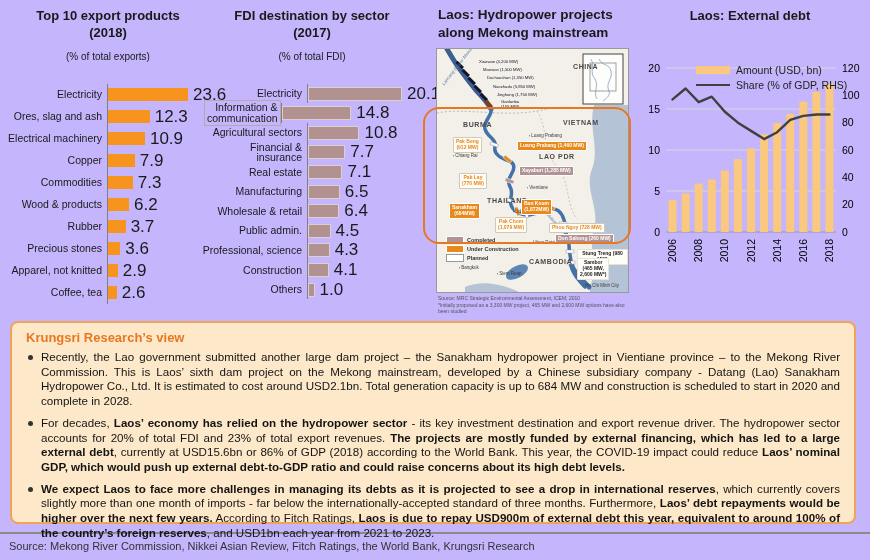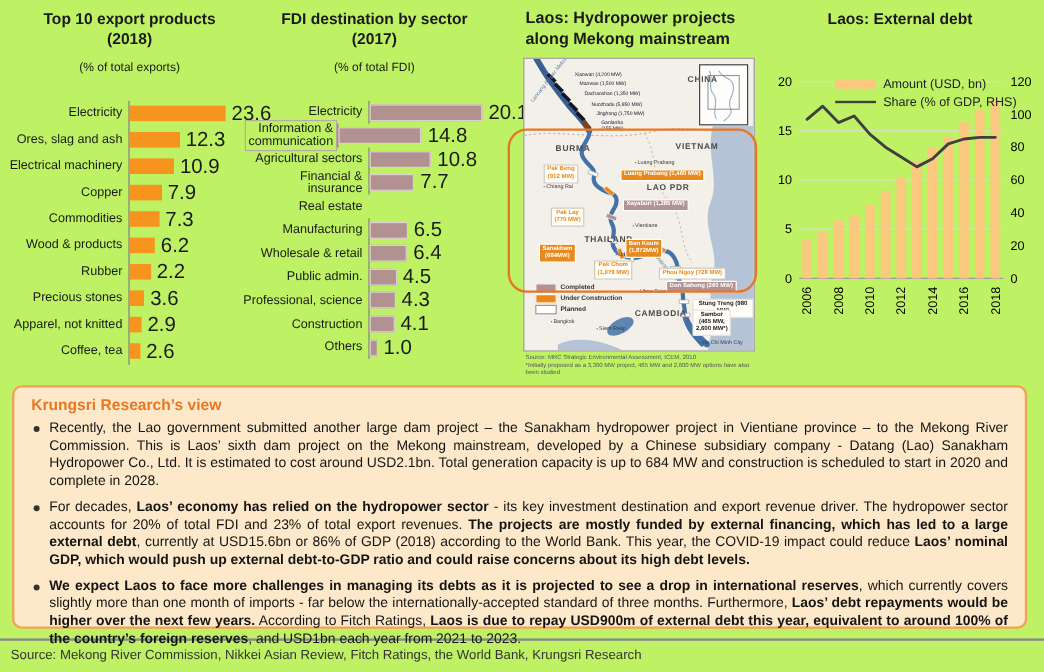--- a/index.html
+++ b/index.html
@@ -1,17 +1,17 @@
 <!DOCTYPE html>
 <html><head>
 <meta charset="utf-8">
 <style>
   html,body{margin:0;padding:0;background:#fff;}
   body{font-family:"Liberation Sans","DejaVu Sans",sans-serif;color:#1a1a1a;}
-  .page{position:relative;width:870px;height:560px;background:#bef264;overflow:hidden;}
+  .page{position:relative;width:870px;height:560px;background:#c4b5fd;overflow:hidden;}
 
   .col{position:absolute;top:0;}
   .col-export{left:2px;width:212px;}
   .col-fdi{left:202px;width:220px;}
   .col-map{left:436px;width:196px;top:2px;}
   .col-debt{left:632px;width:236px;}
 
   .chart-title{font-size:13px;font-weight:bold;text-align:center;white-space:pre-line;line-height:1.3;margin:8px 0 0 0;}
   .chart-sub{font-size:10px;text-align:center;margin-top:9px;}
   .map-title{text-align:left;font-size:13.5px;margin:4px 0 6px 2px;white-space:pre-line;line-height:1.35;font-weight:bold;}
@@ -118,21 +118,21 @@
           <div class="hlabel">Wood &amp; products</div>
           <div class="hbarzone">
             <div class="hbar " style="width: 21.0169px; background: rgb(247, 148, 30);"></div>
             <div class="hval">6.2</div>
           </div>
         </div>
         <div class="hrow hrow-exports">
           <div class="hlabel">Rubber</div>
           <div class="hbarzone">
             <div class="hbar " style="width: 17.6271px; background: rgb(247, 148, 30);"></div>
-            <div class="hval">2.2</div>
+            <div class="hval">3.7</div>
           </div>
         </div>
         <div class="hrow hrow-exports">
           <div class="hlabel">Precious stones</div>
           <div class="hbarzone">
             <div class="hbar " style="width: 12.2034px; background: rgb(247, 148, 30);"></div>
             <div class="hval">3.6</div>
           </div>
         </div>
         <div class="hrow hrow-exports">
@@ -181,20 +181,24 @@
         </div>
         <div class="hrow hrow-fdi">
           <div class="hlabel">Financial &amp; insurance</div>
           <div class="hbarzone">
             <div class="hbar hbar-fdi" style="width: 35.2438px; background: rgb(178, 145, 145);"></div>
             <div class="hval">7.7</div>
           </div>
         </div>
         <div class="hrow hrow-fdi">
           <div class="hlabel">Real estate</div>
+          <div class="hbarzone">
+            <div class="hbar hbar-fdi" style="width: 32.4975px; background: rgb(178, 145, 145);"></div>
+            <div class="hval">7.1</div>
+          </div>
         </div>
         <div class="hrow hrow-fdi">
           <div class="hlabel">Manufacturing</div>
           <div class="hbarzone">
             <div class="hbar hbar-fdi" style="width: 29.7512px; background: rgb(178, 145, 145);"></div>
             <div class="hval">6.5</div>
           </div>
         </div>
         <div class="hrow hrow-fdi">
           <div class="hlabel">Wholesale &amp; retail</div>

